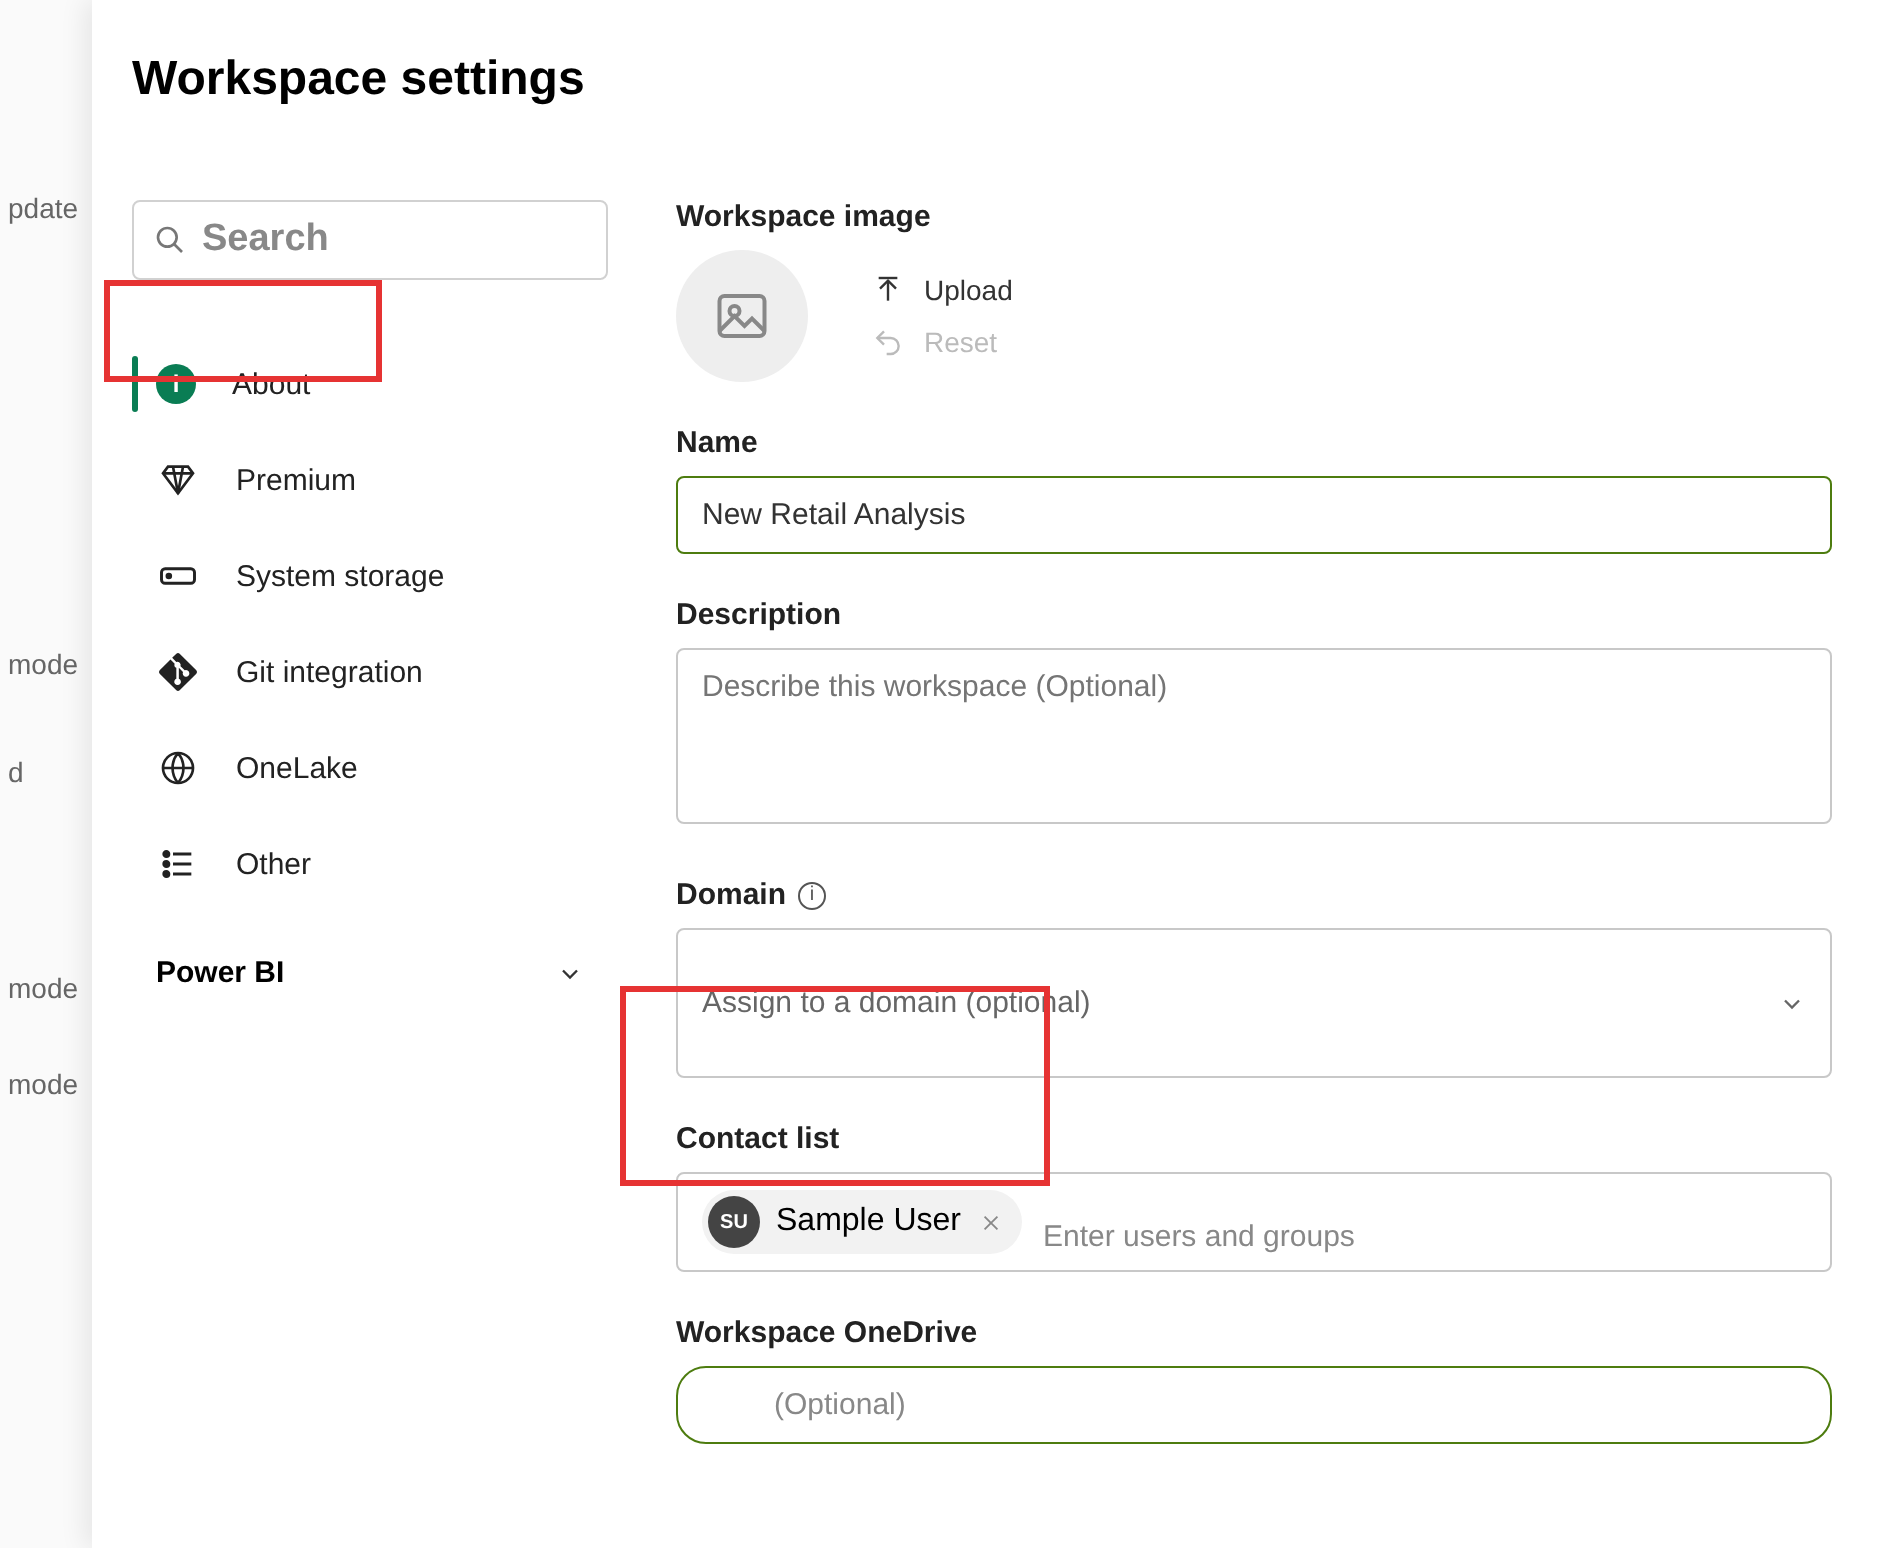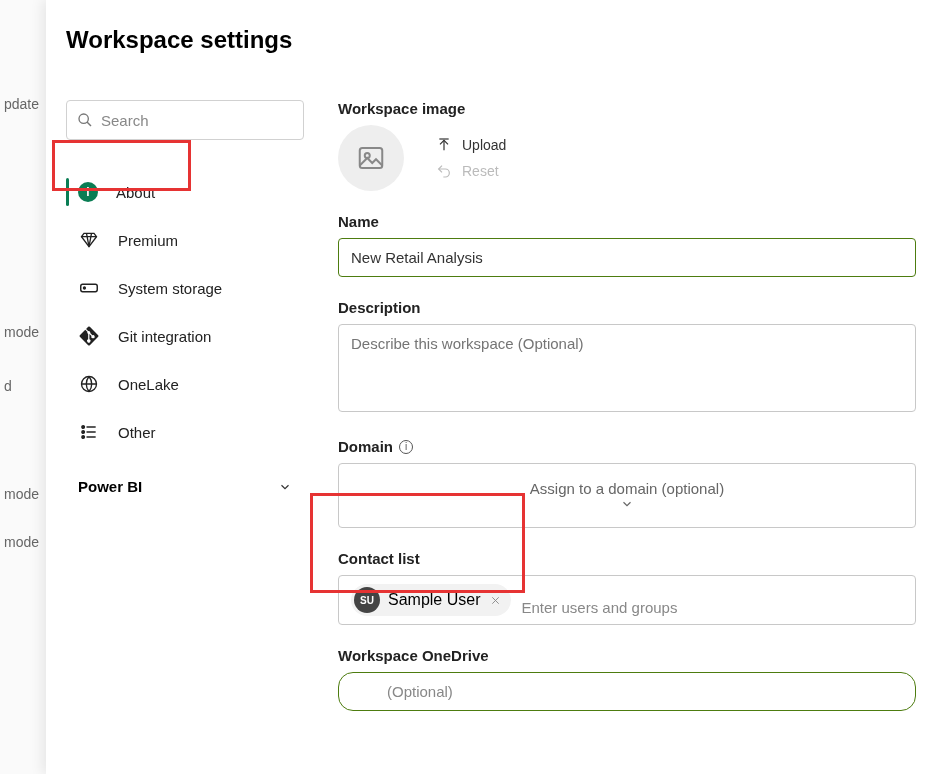--- a/index.html
+++ b/index.html
@@ -4,21 +4,21 @@
   <style>
     * { box-sizing: border-box; margin: 0; padding: 0; font-family: "Segoe UI", -apple-system, sans-serif; }
     body { width: 950px; height: 774px; overflow: hidden; background: #fff; position: relative; }
     .bg-col { position: absolute; left: 0; top: 0; width: 46px; height: 774px; background: #fafafa; color: #666; font-size: 14px; }
     .bg-item { height: 48px; display: flex; align-items: center; padding-left: 4px; overflow: hidden; white-space: nowrap; }
     .panel { position: absolute; left: 46px; top: 0; right: 0; bottom: 0; background: #fff; box-shadow: -4px 0 12px rgba(0,0,0,.08); overflow: auto; }
     .panel-inner { padding: 28px 34px 34px 20px; display: flex; gap: 34px; }
     .page-title { font-size: 24px; font-weight: 700; margin: 0 0 18px 0; padding-left: 20px; padding-top: 26px; }
     .left-col { width: 238px; flex: 0 0 auto; }
     .search-box { position: relative; width: 238px; height: 40px; border: 1px solid #d1d1d1; border-radius: 4px; display: flex; align-items: center; padding: 0 10px; color: #777; margin-bottom: 28px; }
-    .search-box input { border: none; outline: none; width: 100%; font-size: 15px; padding-left: 8px; color: #333; background: transparent; }
+    .search-box input { border: none; outline: none; width: 100%; font-size: 19px; padding-left: 8px; color: #333; background: transparent; font-weight: bold; }
     .search-box input::placeholder { color: #888; }
     .nav { display: flex; flex-direction: column; }
     .nav-item { display: flex; align-items: center; gap: 18px; height: 48px; padding: 0 12px 0 12px; font-size: 15px; color: #222; cursor: pointer; border-radius: 4px; position: relative; }
     .nav-item.active::before { content:""; position:absolute; left:0; top:10px; bottom:10px; width:3px; background:#0a7d54; border-radius:2px; }
     .nav-icon { width: 22px; height: 22px; display: flex; align-items: center; justify-content: center; color: #222; }
     .nav-icon.info { background: #0a7d54; color: #fff; border-radius: 50%; width: 20px; height: 20px; font-size: 12px; font-weight: 600; }
     .section-head { display: flex; align-items: center; justify-content: space-between; font-weight: 600; font-size: 15px; padding: 22px 12px 0 12px; cursor: pointer; }
     .highlight-box { position: absolute; border: 3px solid #e63333; pointer-events: none; }
     .hb1 { left: 52px; top: 140px; width: 139px; height: 51px; }
     .hb2 { left: 310px; top: 493px; width: 215px; height: 100px; }
@@ -26,21 +26,21 @@
     .label { font-size: 15px; font-weight: 600; color: #222; margin-bottom: 8px; display: flex; align-items: center; gap: 6px; }
     .field-block { margin-bottom: 22px; }
     .ws-img-row { display: flex; gap: 32px; align-items: center; }
     .img-placeholder { width: 66px; height: 66px; border-radius: 50%; background: #eee; display:flex; align-items:center; justify-content:center; color:#888; }
     .img-actions { display:flex; flex-direction:column; gap:10px; }
     .img-action { display:flex; align-items:center; gap:10px; font-size:14px; color:#333; cursor:pointer; }
     .img-action.disabled { color:#bbb; cursor:default; }
     .text-input { width:100%; border:1px solid #4d7c0f; border-radius:4px; padding:10px 12px; font-size:15px; color:#333; outline:none; }
     .text-input::placeholder { color:#888; }
     .textarea { width:100%; height:88px; border:1px solid #c8c8c8; border-radius:4px; padding:10px 12px; font-size:15px; color:#333; resize:none; outline:none; }
-    .select { width:100%; border:1px solid #c8c8c8; border-radius:4px; padding:16px 12px; font-size:15px; color:#666; display:flex; justify-content:space-between; align-items:center; cursor:pointer;flex-direction:column; }
+    .select { width:100%; border:1px solid #c8c8c8; border-radius:4px; padding:28px 12px; font-size:15px; color:#666; display:flex; justify-content:space-between; align-items:center; cursor:pointer; }
     .chip-row { display:flex; align-items:flex-end; gap:10px; border:1px solid #c8c8c8; border-radius:4px; padding:8px 12px; }
     .chip { display:flex; align-items:center; gap:8px; background:#f2f2f2; border-radius:16px; padding:3px 8px 3px 3px; }
     .chip .avatar { width:26px; height:26px; border-radius:50%; background:#444; color:#fff; font-size:10px; font-weight:600; display:flex; align-items:center; justify-content:center; }
     .chip .remove { color:#888; cursor:pointer; padding:0 2px; }
     .chip-input { border:none; outline:none; font-size:15px; flex:1; min-width:120px; color:#333; }
     .chip-input::placeholder { color:#888; }
     .info-dot { width:14px; height:14px; border:1px solid #555; border-radius:50%; display:inline-flex; align-items:center; justify-content:center; font-size:10px; color:#555; font-weight:400; }
     svg { display:block; }
   </style>
 </head>

